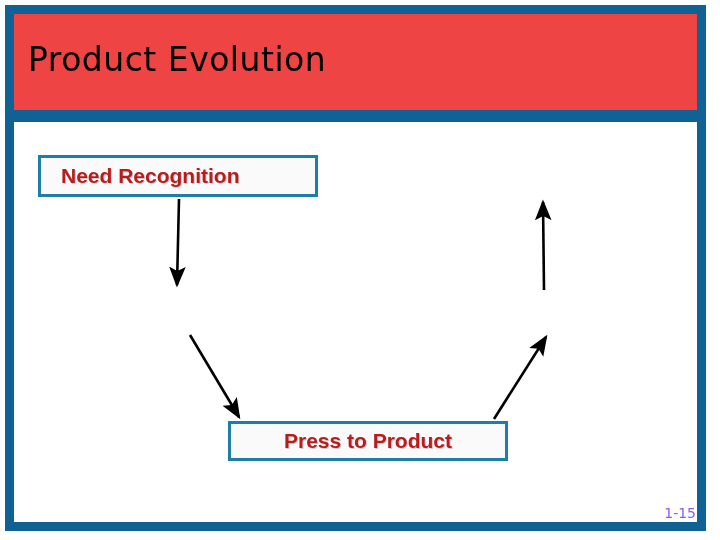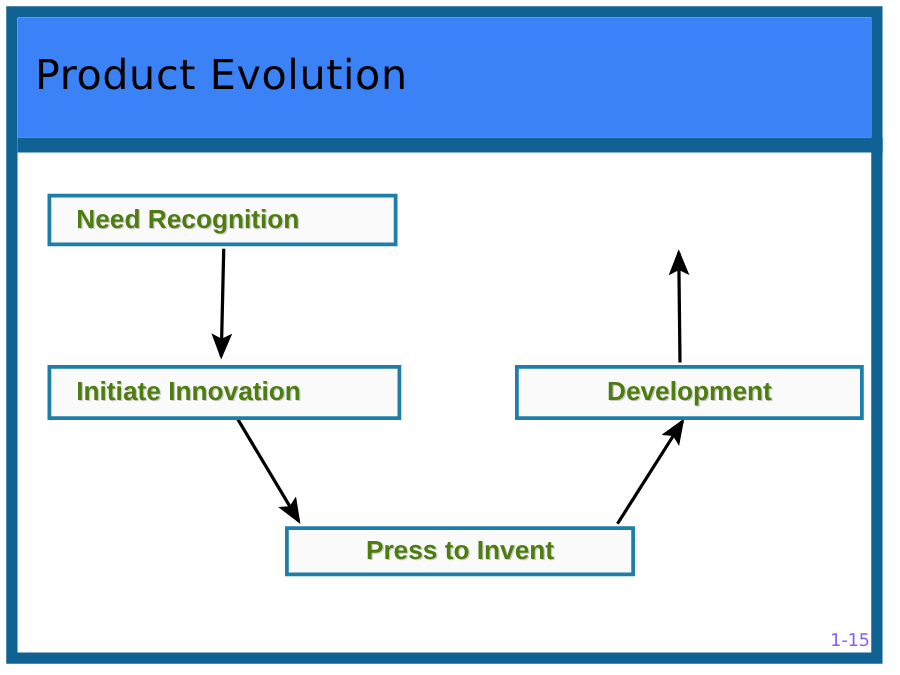--- a/index.html
+++ b/index.html
@@ -28,21 +28,21 @@
     background: #ffffff;
   }
 
   
   #title-band {
     position: absolute;
     left: 14px;
     top: 14px;
     width: 683px;
     height: 96px;
-    background: #3b82f6;
+    background: #ef4444;
   }
   #page-title {
     position: absolute;
     left: 14px;
     top: 26px;
     font-size: 33px;
     font-weight: 400;
     color: #000000;
     font-family: "DejaVu Sans", sans-serif;
     letter-spacing: 0.5px;
@@ -59,21 +59,21 @@
     background: #0f6293;
   }
 
   .node {
     position: absolute;
     box-sizing: border-box;
     border: 3px solid #1d7ea8;
     background: #fafafa;
     display: flex;
     align-items: center;
-    color: #4d7c0f;
+    color: #b91c1c;
     font-size: 21px;
     font-weight: bold;
     font-family: "Liberation Sans", sans-serif;
     text-shadow: 1px 1px 0 rgba(160,160,160,0.55);
   }
   .node.left-align {
     justify-content: flex-start;
     padding-left: 20px;
   }
   .node.center-align {
@@ -130,27 +130,21 @@
     <line x1="494" y1="419" x2="546" y2="337" stroke="#000000" stroke-width="2.6" marker-end="url(#arrowhead)"></line>
 
     <line x1="544" y1="290" x2="543" y2="202" stroke="#000000" stroke-width="2.6" marker-end="url(#arrowhead)"></line>
   </svg>
 
   <div class="node left-align" id="node-need">
     <span>Need Recognition</span>
   </div>
 
 
-  <div class="node left-align" id="node-initiate">
-    <span>Initiate Innovation</span>
-  </div>
 
-  <div class="node center-align" id="node-development">
-    <span>Development</span>
-  </div>
 
   <div class="node center-align" id="node-press">
-    <span>Press to Invent</span>
+    <span>Press to Product</span>
   </div>
 
   <div id="footer-page">1-15</div>
 
 </div>
 
 </body></html>

